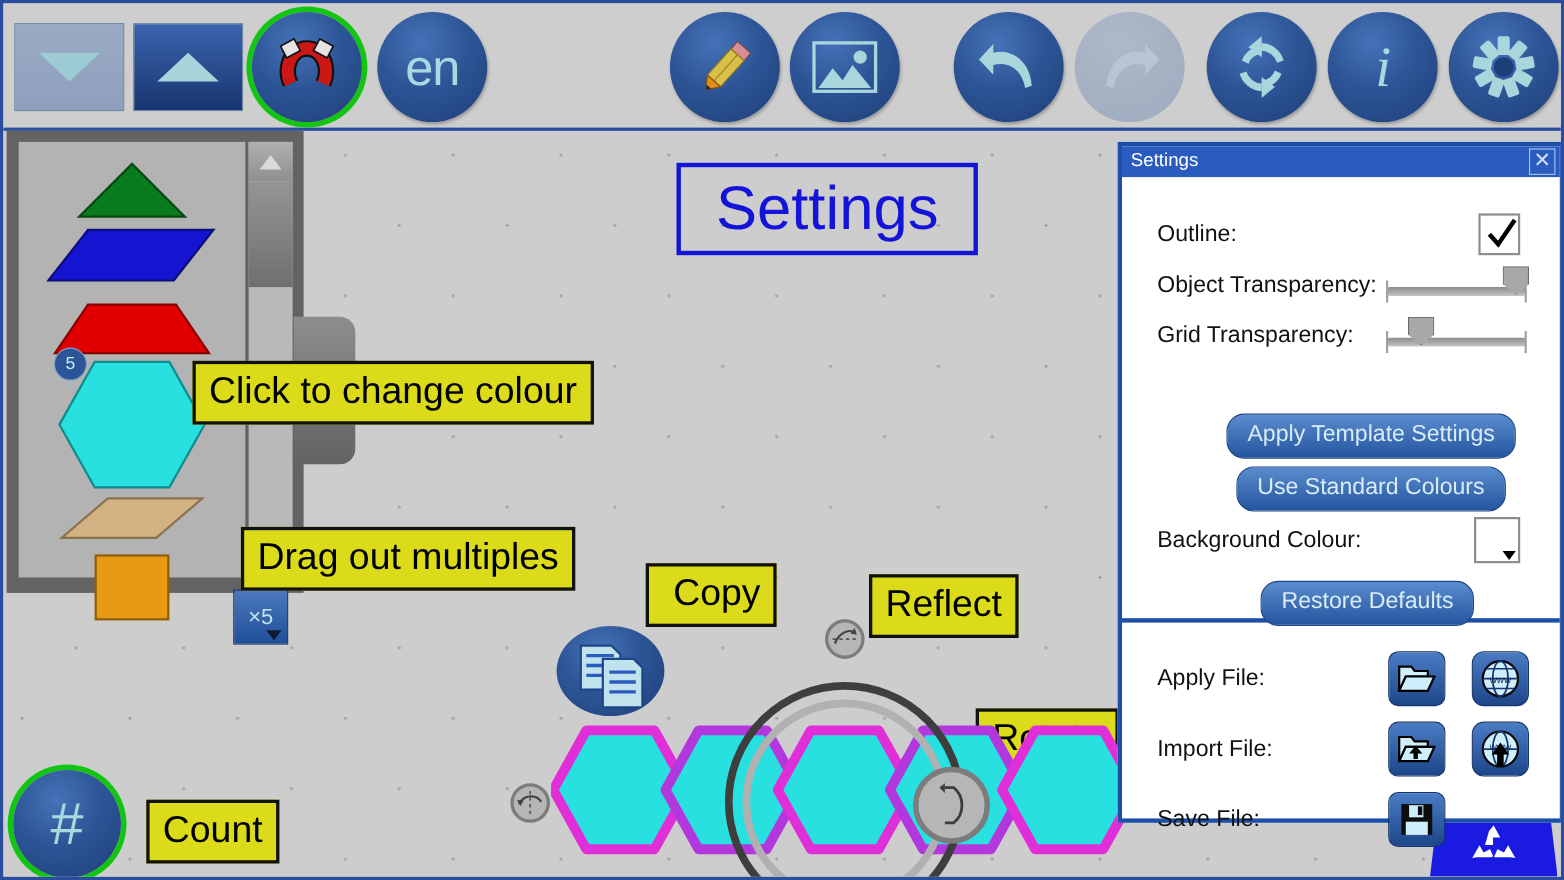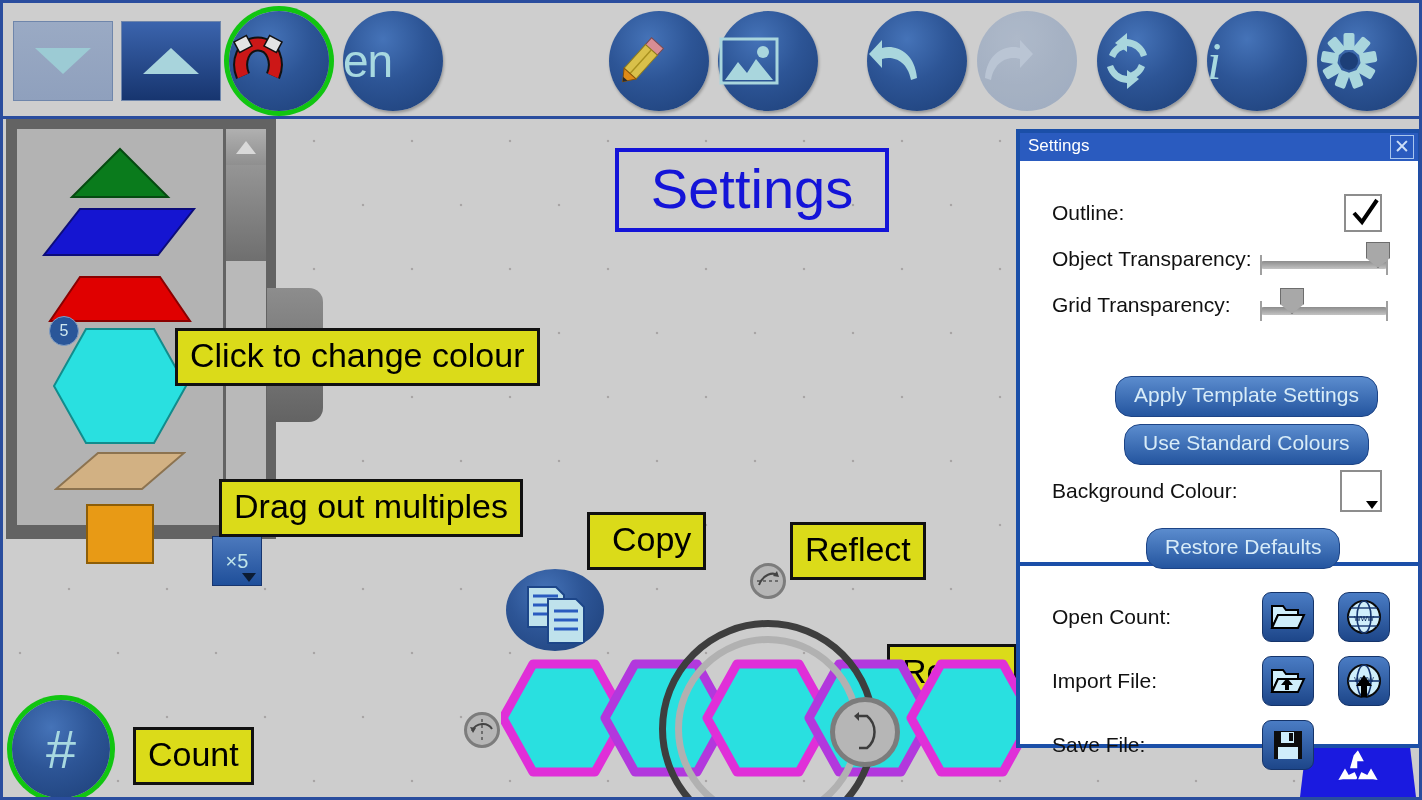--- a/index.html
+++ b/index.html
@@ -29,21 +29,21 @@
   }
   .navbtn.down { left:10px; background:linear-gradient(#9aaac4,#8fa0bd); }
   .navbtn.up   { left:118px; background:linear-gradient(#3b64ad,#17356f); }
   .tri { width:0; height:0; }
   .tri.dn { border-left:28px solid transparent; border-right:28px solid transparent; border-top:26px solid #9ccbd4; }
   .tri.upp{ border-left:28px solid transparent; border-right:28px solid transparent; border-bottom:26px solid #a8d4dc; }
 
   .circbtn {
     position:absolute; top:8px; width:100px; height:100px; border-radius:50%;
     background:radial-gradient(circle at 40% 28%, #4573b8 0%, #2d5596 45%, #1d3f78 100%);
-    display:flex; align-items:center; 
+    display:flex; align-items:center; justify-content:center;
     box-shadow: 1px 2px 3px rgba(0,0,0,.28);
   }
   .circbtn.ringed { box-shadow:0 0 0 5px #11c511, 1px 2px 3px rgba(0,0,0,.28); }
   .circbtn.faded { background:radial-gradient(circle at 40% 28%, #a9b6c9 0%, #9fadc2 50%, #97a6bd 100%); box-shadow:none; opacity:.85;}
   .circbtn span.txt { color:#a8d9e0; font-size:46px; letter-spacing:-1px; }
   .circbtn svg { display:block; }
 
   
   #canvas {
     position:absolute; left:0; top:116px; right:0; bottom:0;
@@ -511,21 +511,21 @@
           <div class="caret"></div>
         </div>
       </div>
 
       <div class="pbtn" style="left:126px; top:367px">Restore Defaults</div>
     </div>
 
     <div id="settings-files">
 
       <div class="frow" style="top:26px">
-        <span class="slabel">Open Count:</span>
+        <span class="slabel">Apply File:</span>
         <div class="fico" style="right:90px">
           <svg width="36" height="30" viewBox="0 0 36 30">
             <path d="M2 26 L2 4 L13 4 L16 8 L28 8 L28 13 L8 13 L2 26 Z" fill="#cfeefb" stroke="#000" stroke-width="2"></path>
             <path d="M8 13 L34 13 L28 26 L2 26 Z" fill="#cfeefb" stroke="#000" stroke-width="2"></path>
           </svg>
         </div>
         <div class="fico" style="right:14px; border-radius:11px">
           <svg width="38" height="38" viewBox="0 0 38 38">
             <circle cx="19" cy="19" r="16" fill="#cfeefb" stroke="#0a0a0a" stroke-width="2"></circle>
             <ellipse cx="19" cy="19" rx="7" ry="16" fill="none" stroke="#15356f" stroke-width="1.6"></ellipse>

